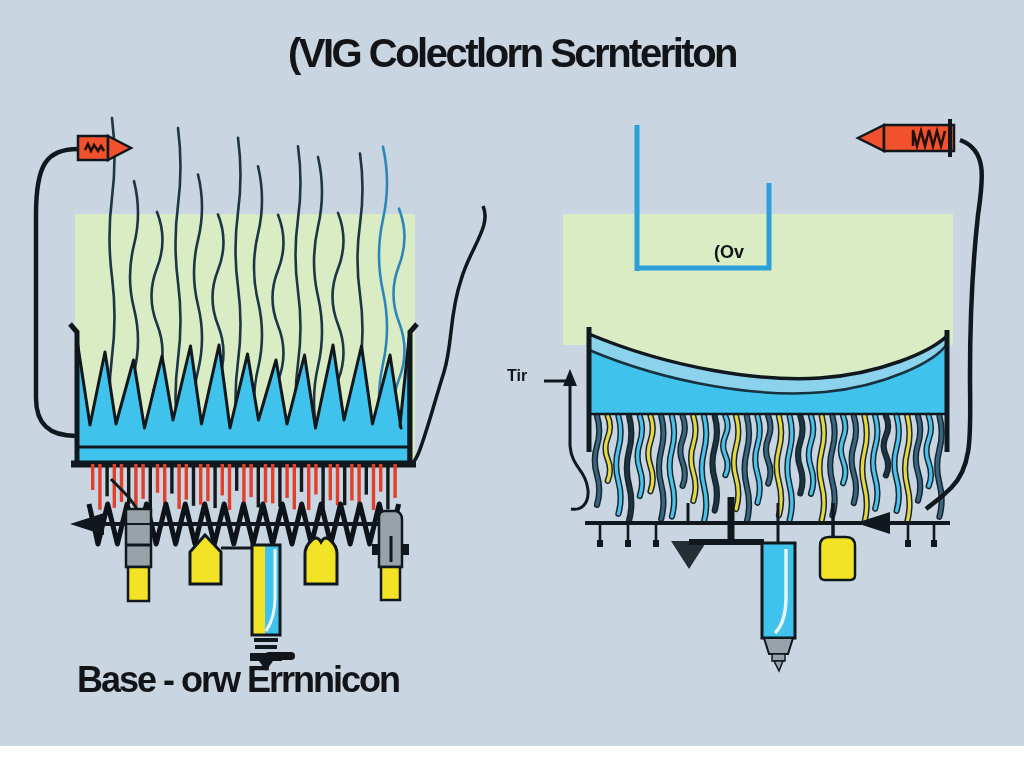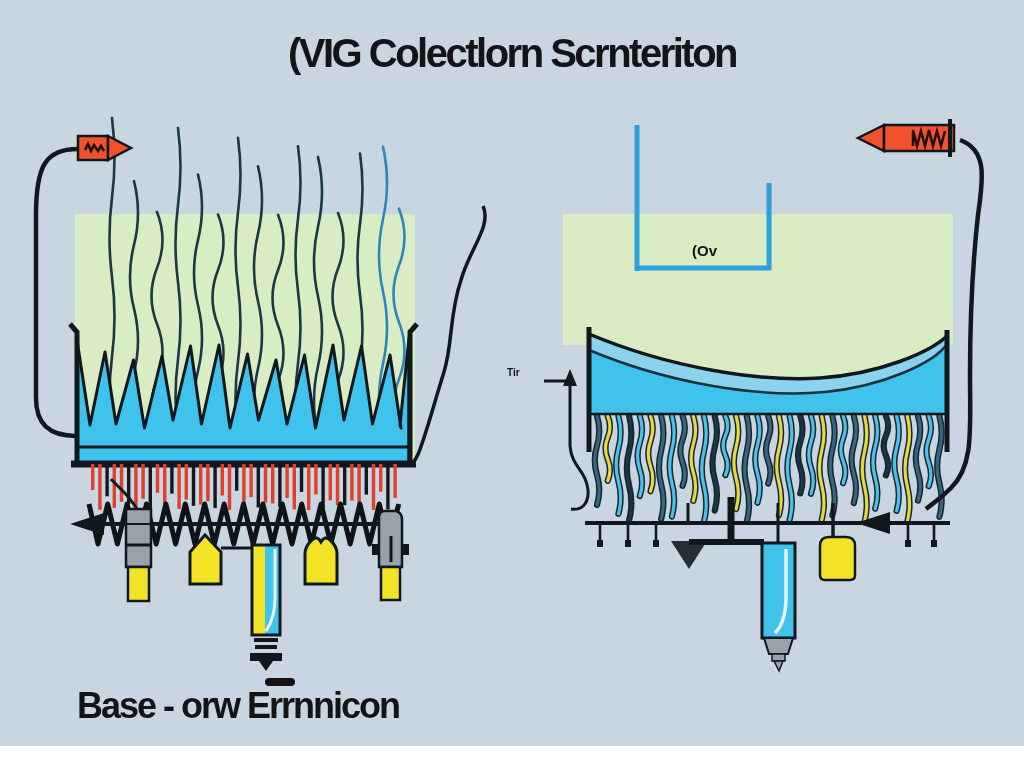--- a/index.html
+++ b/index.html
@@ -4,25 +4,25 @@
 <style>
   html,body{margin:0;padding:0;}
   #stage{
     position:relative;width:1024px;height:746px;overflow:hidden;
     background:var(--c-background,#c9d5e1);
     font-family:"Liberation Sans", sans-serif;
   }
   #scene{position:absolute;left:0;top:0;width:1024px;height:768px;display:block;}
   .txt{position:absolute;color:#121417;font-weight:700;white-space:nowrap;}
   #title{left:0;top:31px;width:1024px;text-align:center;font-size:40px;letter-spacing:-2.5px;}
-  .caption{top:685px;font-size:36px;letter-spacing:-2px;text-align:center;}
+  .caption{top:659px;font-size:36px;letter-spacing:-2px;text-align:center;}
   #caption-left{left:18px;width:440px;}
   #caption-right{left:528px;width:430px;}
-  #bracket-label{left:692px;top:242px;font-size:15px;letter-spacing:0;}
-  #tir-label{left:507px;top:367px;font-size:10px;letter-spacing:0;}
+  #bracket-label{left:714px;top:242px;font-size:18px;letter-spacing:0;}
+  #tir-label{left:507px;top:367px;font-size:16px;letter-spacing:0;}
   .overbar{position:relative;}
   .overbar::before{
     content:"";position:absolute;left:-4px;right:-2px;top:-7px;height:8px;
     background:#121417;border-radius:4px;
   }
 </style>
 </head>
 <body>
 
 <div id="stage">

